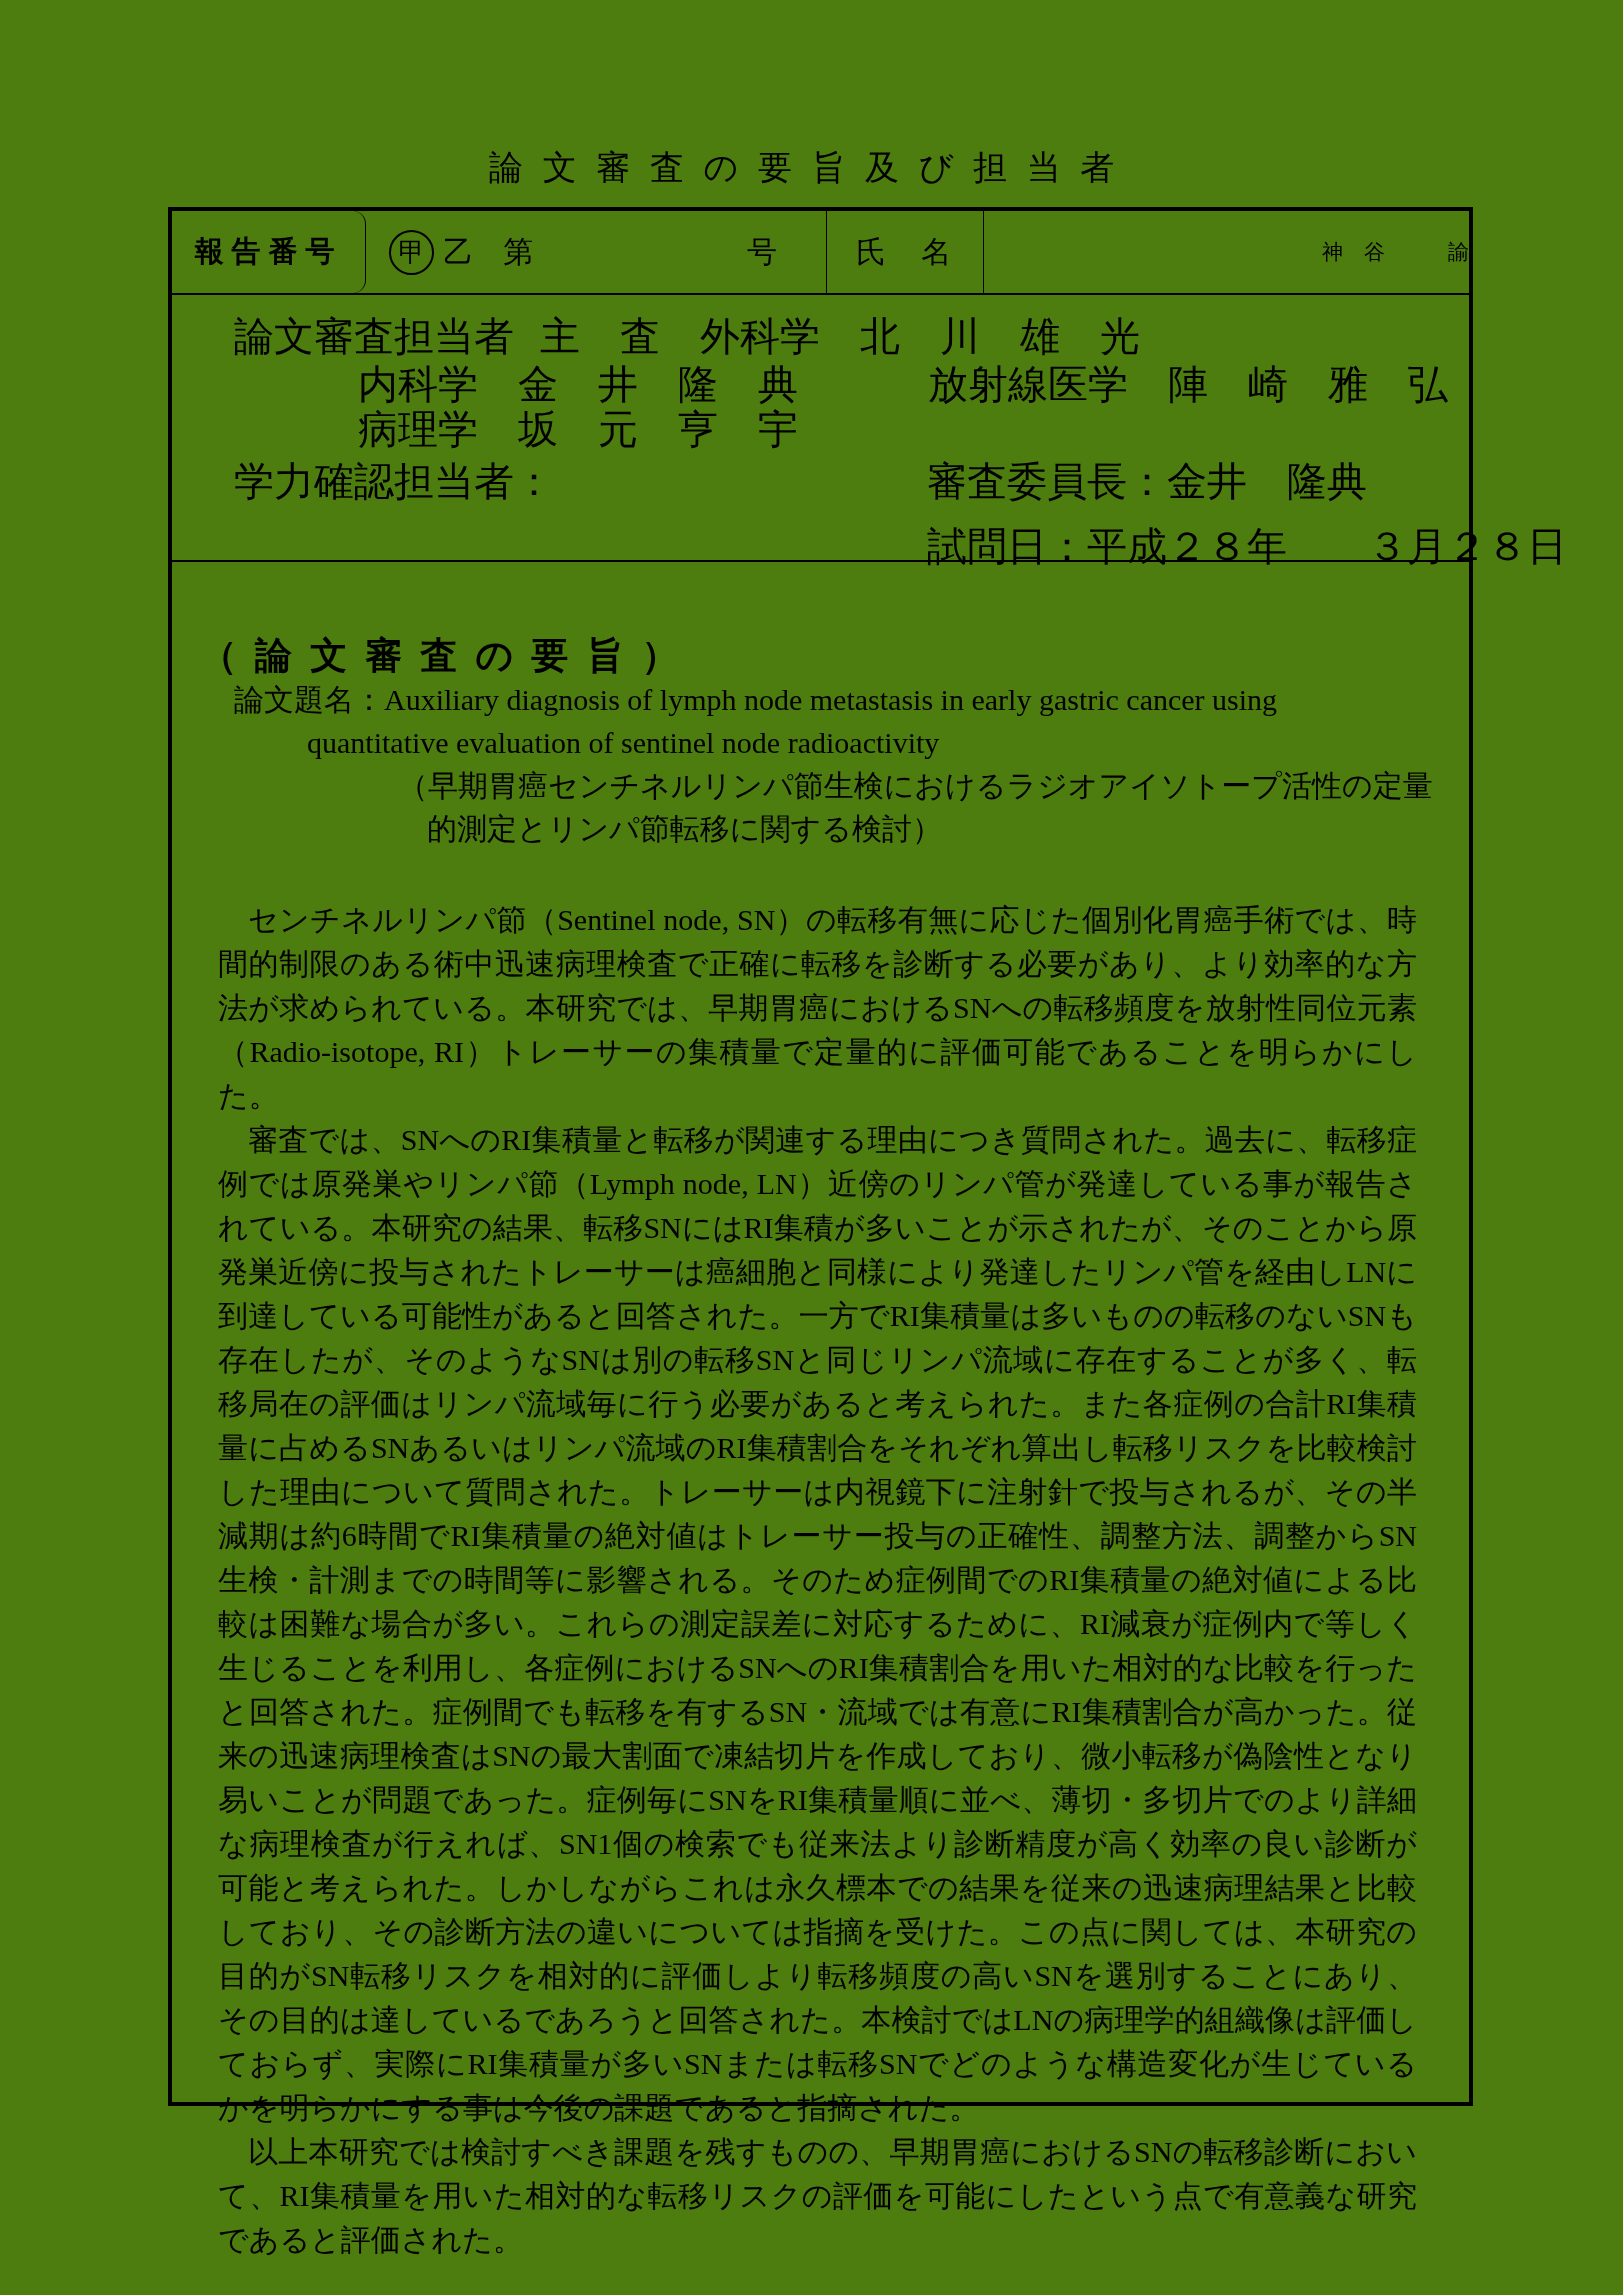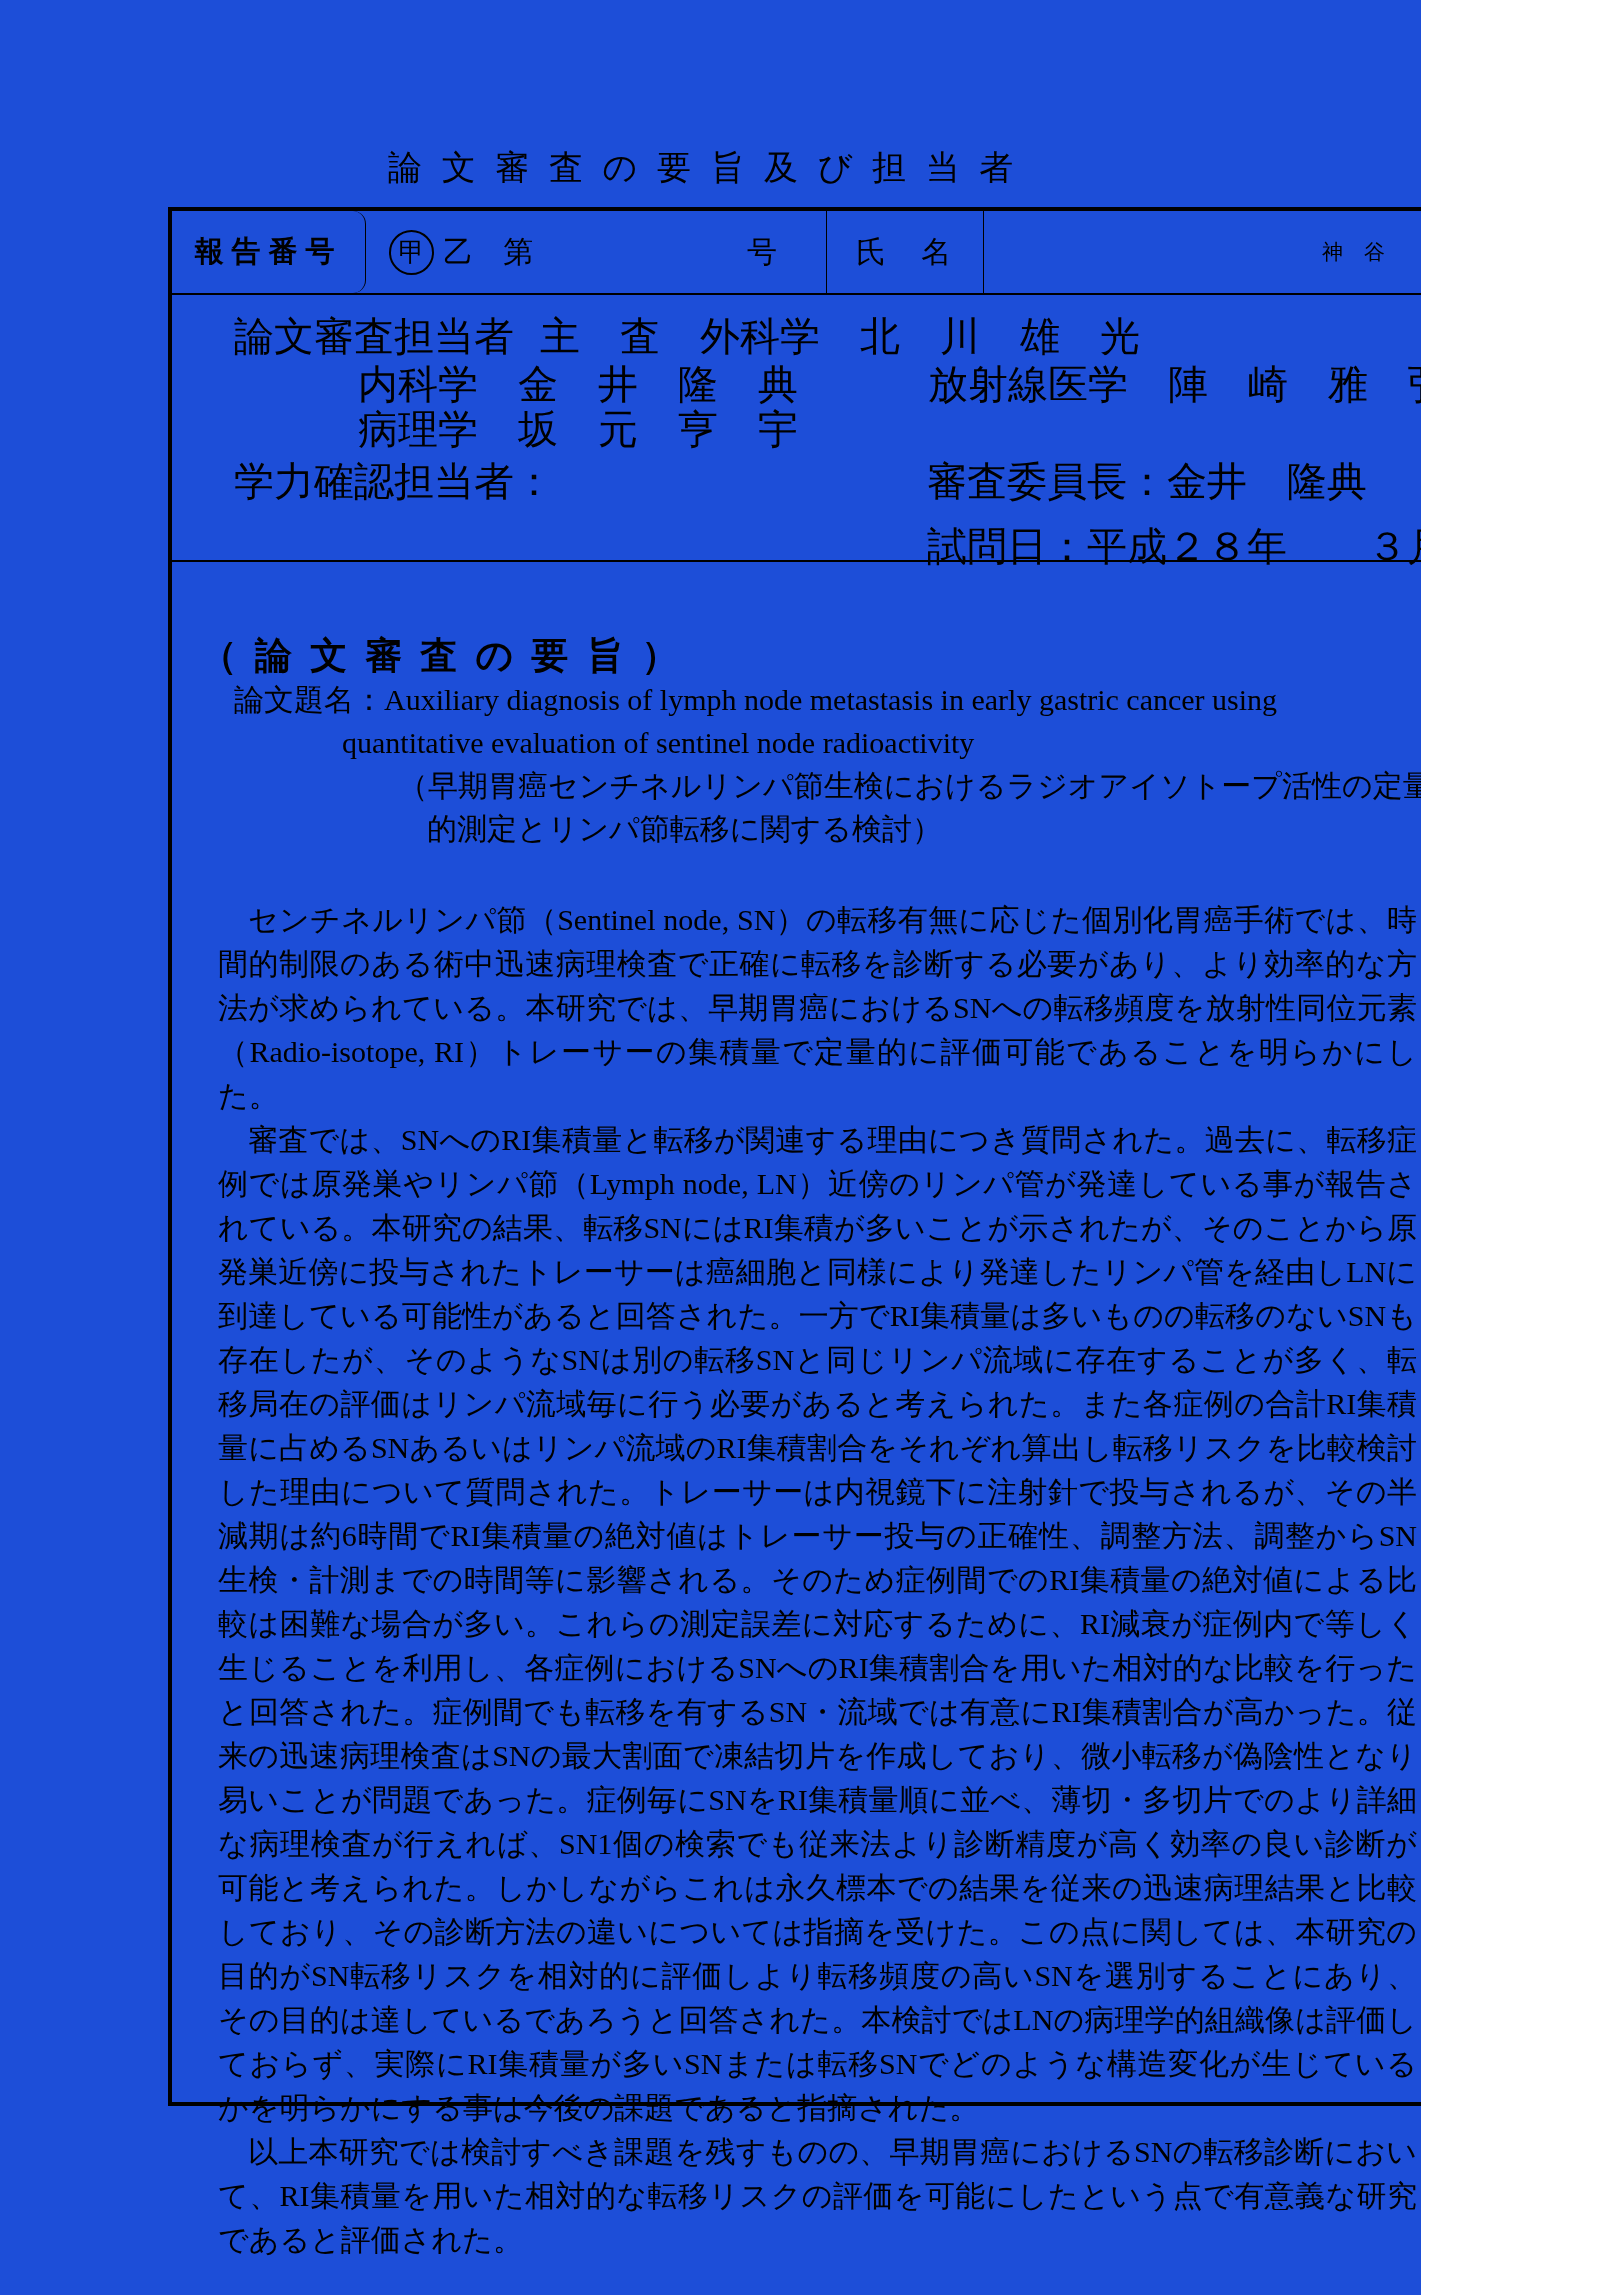--- a/index.html
+++ b/index.html
@@ -1,20 +1,20 @@
 <!DOCTYPE html>
 <html style="font-size:10.5px"><head>
 <meta charset="utf-8">
 <style>
   html,body{margin:0;padding:0;background:#ffffff;}
   .page{
     position:relative;
-    width:1421px;
+    width:1623px;
     height:2295px;
-    background:#1d4ed8;
+    background:#4d7c0f;
     color:#000000;
     overflow:hidden;
     font-family:"Liberation Serif","DejaVu Serif",serif;
   }
   .serif{font-family:"Liberation Serif","DejaVu Serif",serif;}
   .gothic{font-family:"Liberation Sans","DejaVu Sans",sans-serif;font-weight:700;}
 
   .doc-title{
     position:absolute;
     top:145px;left:0;right:0;
@@ -103,21 +103,21 @@
     white-space:nowrap;
     margin-top:45px;
   }
   .thesis-block{
     position:absolute;
     top:116px;left:62px;right:39px;
     font-size:30px;
     line-height:43px;
   }
   .thesis-line{white-space:nowrap;}
-  .tl2{margin-left:108px;}
+  .tl2{margin-left:73px;}
   .tl3{margin-left:164px;}
   .tl4{margin-left:193px;}
 
   .body-text{
     position:absolute;
     top:294px;left:46px;
     width:1199px;
     font-size:30px;
     line-height:44px;
     text-align:justify;

